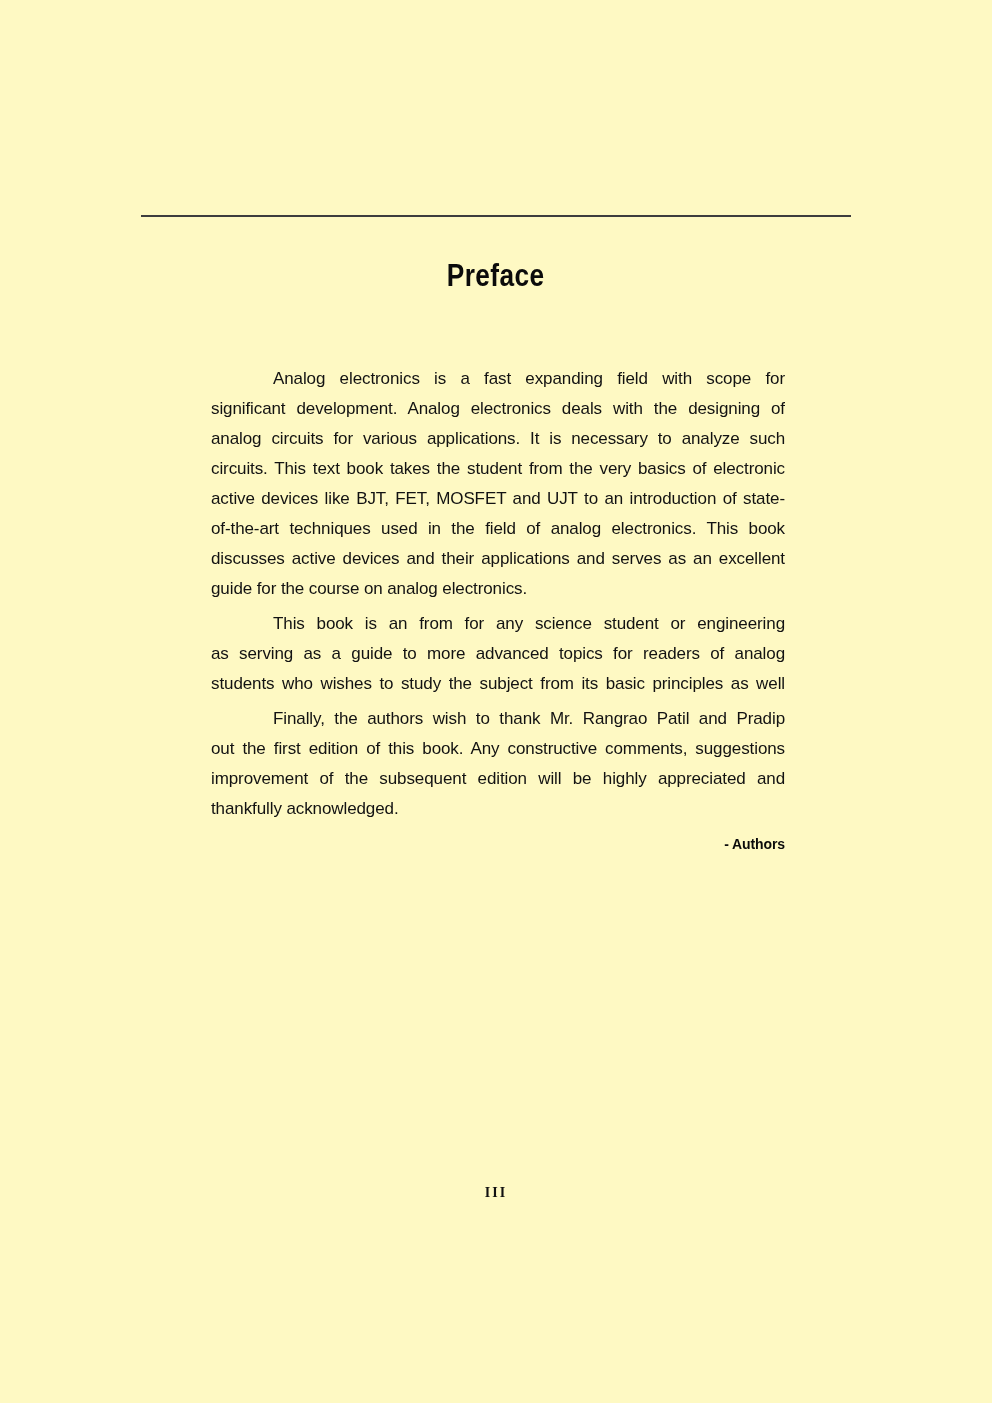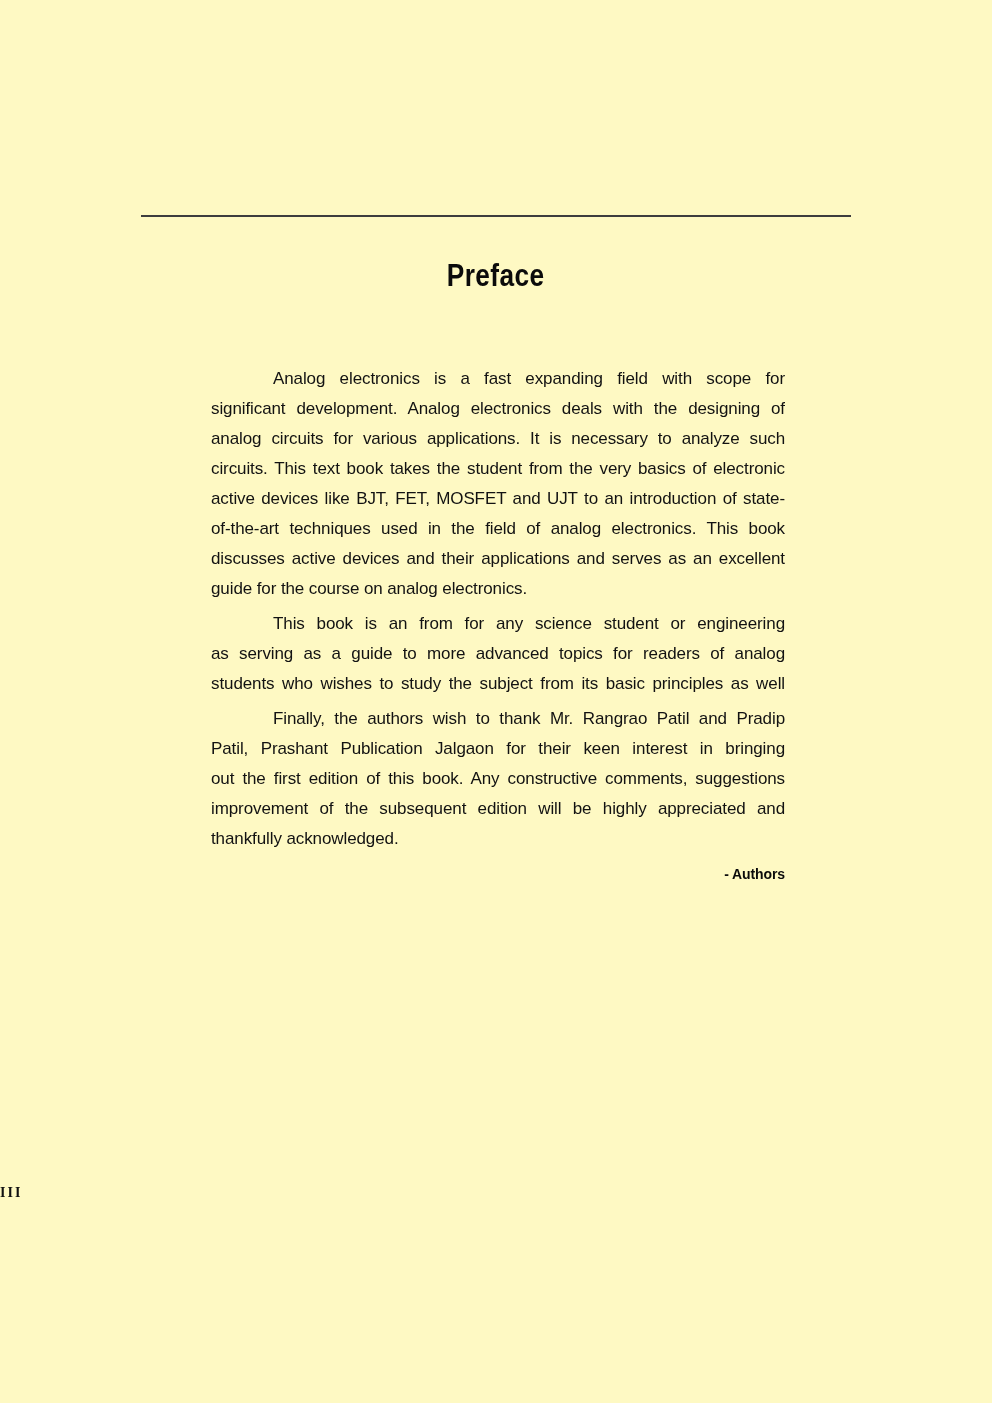--- a/index.html
+++ b/index.html
@@ -77,20 +77,21 @@
     font-weight: bold;
     line-height: 30px;
     font-size: 14px;
     color: #0b0b0b;
   }
   .page-number {
     position: absolute;
     top: 1185px;
     left: 0;
     width: 100%;
+    text-align: center;
     font-family: "Liberation Serif", serif;
     font-weight: bold;
     font-size: 14px;
     letter-spacing: 2px;
     color: #111111;
   }
 </style>
 </head>
 <body>
 
@@ -113,21 +114,20 @@
         <div class="line">discusses active devices and their applications and serves as an excellent</div>
         <div class="line last">guide for the course on analog electronics.</div>
       </div>
     <div class="paragraph">
         <div class="line first">This book is an from for any science student or engineering</div>
         <div class="line">as serving as a guide to more advanced topics for readers of analog</div>
         <div class="line">students who wishes to study the subject from its basic principles as well</div>
       </div>
     <div class="paragraph">
         <div class="line first">Finally, the authors wish to thank Mr. Rangrao Patil and Pradip</div>
-        <div class="line">Patil, Prashant Publication Jalgaon for their keen interest in bringing</div>
         <div class="line">out the first edition of this book. Any constructive comments, suggestions</div>
         <div class="line">improvement of the subsequent edition will be highly appreciated and</div>
         <div class="line last">thankfully acknowledged.</div>
       </div>
     <div class="authors">- Authors</div>
   </div>
 
   <div class="page-number">III</div>
 
 </div>

